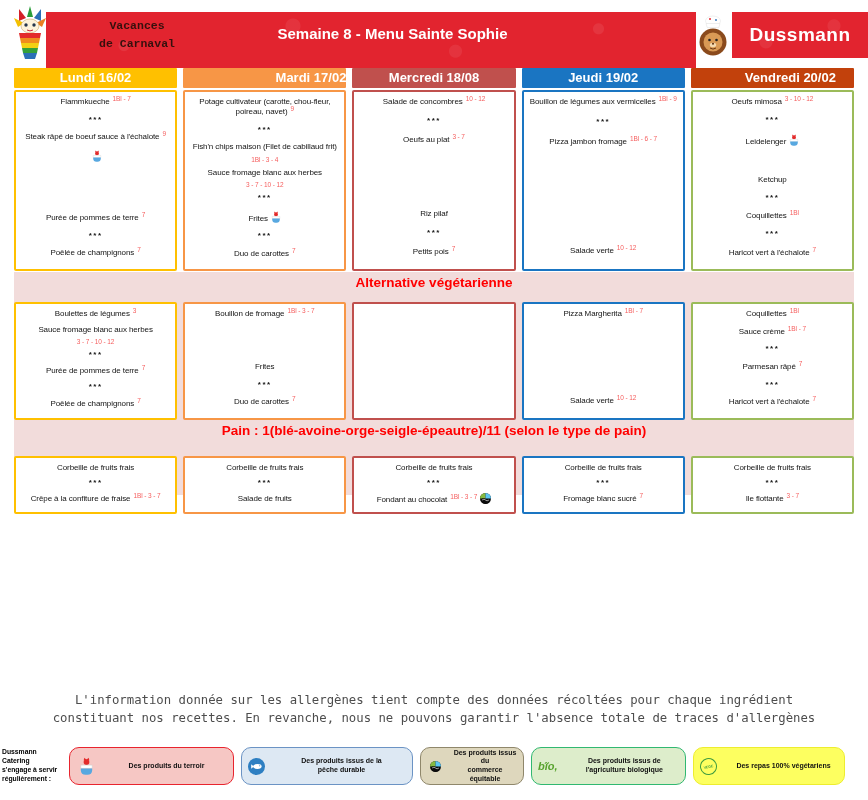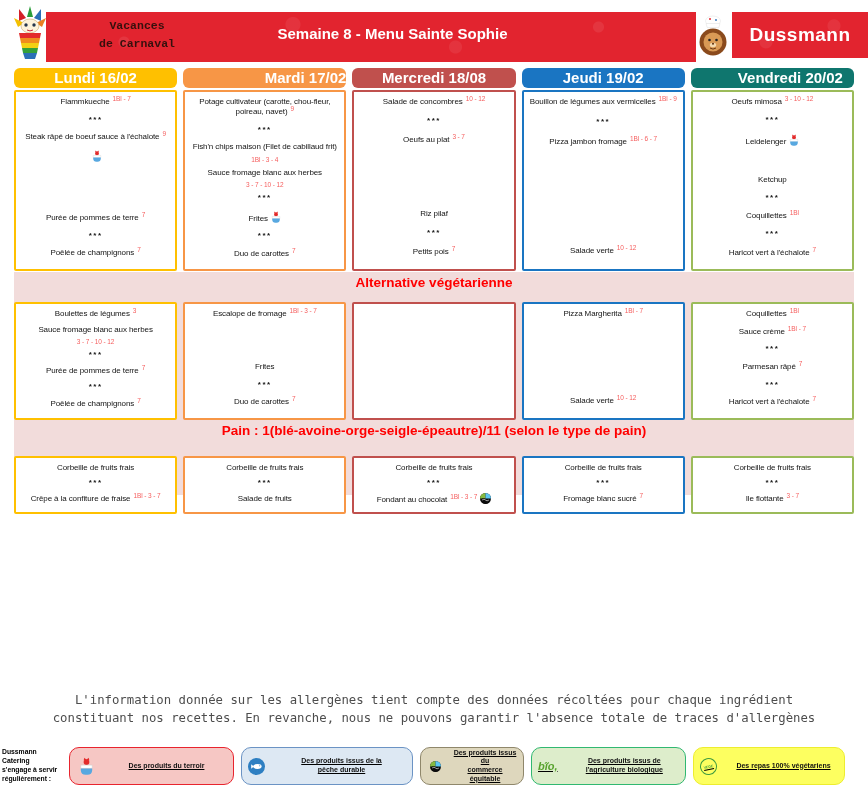--- a/index.html
+++ b/index.html
@@ -3,21 +3,21 @@
 <meta charset="utf-8">
 <style>
   html,body{margin:0;padding:0;}
   body{
     width:868px;height:800px;position:relative;background:#fff;
     font-family:"Liberation Sans", sans-serif;overflow:hidden;
   }
   
   #carnival-icon{position:absolute;left:11px;top:5px;}
   #red-band{
-    position:absolute;left:46px;top:12px;width:650px;height:50px;
+    position:absolute;left:46px;top:12px;width:650px;height:56px;
     background:
       radial-gradient(circle at 12% 60%, rgba(255,255,255,.08) 0 5px, transparent 6px),
       radial-gradient(circle at 38% 25%, rgba(255,255,255,.07) 0 7px, transparent 8px),
       radial-gradient(circle at 63% 70%, rgba(255,255,255,.07) 0 6px, transparent 7px),
       radial-gradient(circle at 85% 30%, rgba(255,255,255,.08) 0 5px, transparent 6px),
       #e2242f;
   }
   #vacances{
     position:absolute;left:26px;top:5px;width:130px;text-align:center;
     font-family:"Liberation Mono", monospace;font-weight:bold;
@@ -38,21 +38,21 @@
     font-size:19px;font-weight:bold;letter-spacing:.5px;
   }
   
   #day-grid{
     position:absolute;left:14px;top:68px;width:840px;
     display:grid;grid-template-columns:repeat(5,1fr);column-gap:6px;
   }
   .day-col{display:flex;flex-direction:column;}
   .day-head{
     height:20px;line-height:20px;text-align:center;color:#fff;
-    font-size:15px;font-weight:600;margin-bottom:2px;border-radius:6px;
+    font-size:13px;font-weight:600;margin-bottom:2px;border-radius:1px;
   }
   .cell{
     background:#fff;border:2px solid #999;border-radius:2px;
     padding:4px 2px;display:flex;flex-direction:column;justify-content:space-between;
   }
   .cell.main{height:169px;}
   .cell.veg{height:106px;}
   .cell.dessert{height:46px;}
   .line{
     font-size:8px;letter-spacing:-0.1px;color:#141414;text-align:center;
@@ -87,21 +87,21 @@
   #legend{
     position:absolute;left:2px;top:747px;width:864px;height:38px;
     display:flex;align-items:stretch;gap:7px;
   }
   #legend-intro{
     flex:0 0 60px;align-self:center;font-size:6.8px;font-weight:600;
     line-height:1.3;color:#000;white-space:pre-line;
   }
   .badge{
     display:flex;align-items:center;gap:12px;border-radius:10px;
-    border:1.6px solid #999;padding:0 6px;box-sizing:border-box;text-decoration:underline;
+    border:1.6px solid #999;padding:0 6px;box-sizing:border-box;
   }
   .badge .lbl{
     flex:1;text-align:center;font-size:7px;font-weight:600;color:#111;
     white-space:pre-line;line-height:1.25;
   }
   .badge .ic{flex:0 0 auto;display:flex;align-items:center;}
   .bio-logo{font-weight:bold;font-style:italic;font-size:11px;color:#58a32e;}
   .vege-stamp{
     width:15px;height:15px;border:1.3px solid #3f9c3f;border-radius:50%;
     display:inline-flex;align-items:center;justify-content:center;
@@ -212,21 +212,21 @@
       <div class="day-head" style="background: rgb(26, 117, 194);">Jeudi 19/02</div>
       <div class="cell main" style="border-color: rgb(26, 117, 194);">
         <div class="line"><span>Bouillon de légumes aux vermicelles</span><span class="alg">1Bl - 9</span></div>
         <div class="line sep">***</div>
         <div class="line"><span>Pizza jambon fromage</span><span class="alg">1Bl - 6 - 7</span></div>
         <div class="gap" style="flex-grow: 3.5;"></div>
         <div class="line"><span>Salade verte</span><span class="alg">10 - 12</span></div>
       </div>
     </div>
     <div class="day-col">
-      <div class="day-head" style="background: #0f766e; padding-left: 36px;">Vendredi 20/02</div>
+      <div class="day-head" style="background: #c2410c; padding-left: 36px;">Vendredi 20/02</div>
       <div class="cell main" style="border-color: rgb(155, 187, 89);">
         <div class="line"><span>Oeufs mimosa</span><span class="alg">3 - 10 - 12</span></div>
         <div class="line sep">***</div>
         <div class="line"><span>Leidelenger</span><svg class="inline-ic" width="10" height="12" viewBox="0 0 10 12">
             <path d="M3.6 0.5 L5 1.9 L6.4 0.5 L6.9 2.2 L3.1 2.2 Z" fill="#e32b2b"></path>
             <circle cx="5" cy="3.4" r="1.9" fill="#e32b2b"></circle>
             <path d="M1.2 5.4 h7.6 v2.2 h-7.6 z" fill="#ffffff" stroke="#c9c9c9" stroke-width="0.3"></path>
             <path d="M1.2 7.6 h7.6 v1.2 a3.2 3.2 0 0 1 -3.2 3 h-1.2 a3.2 3.2 0 0 1 -3.2 -3 z" fill="#58a8e0"></path>
           </svg></div>
         <div class="gap" style="flex-grow: 1;"></div>
@@ -245,21 +245,21 @@
       <div class="cell veg" style="border-color: rgb(255, 192, 0);">
         <div class="line"><span>Boulettes de légumes</span><span class="alg">3</span></div>
         <div class="line"><span>Sauce fromage blanc aux herbes</span></div>
         <div class="line supline">3 - 7 - 10 - 12</div>
         <div class="line sep">***</div>
         <div class="line"><span>Purée de pommes de terre</span><span class="alg">7</span></div>
         <div class="line sep">***</div>
         <div class="line"><span>Poêlée de champignons</span><span class="alg">7</span></div>
       </div>
       <div class="cell veg" style="border-color: rgb(247, 150, 70);">
-        <div class="line"><span>Escalope de fromage</span><span class="alg">1Bl - 3 - 7</span></div>
+        <div class="line"><span>Bouillon de fromage</span><span class="alg">1Bl - 3 - 7</span></div>
         <div class="gap" style="flex-grow: 2;"></div>
         <div class="line"><span>Frites</span></div>
         <div class="line sep">***</div>
         <div class="line"><span>Duo de carottes</span><span class="alg">7</span></div>
       </div>
       <div class="cell veg" style="border-color: rgb(192, 80, 77);"></div>
       <div class="cell veg" style="border-color: rgb(26, 117, 194);">
         <div class="line"><span>Pizza Margherita</span><span class="alg">1Bl - 7</span></div>
         <div class="gap" style="flex-grow: 3;"></div>
         <div class="line"><span>Salade verte</span><span class="alg">10 - 12</span></div>

